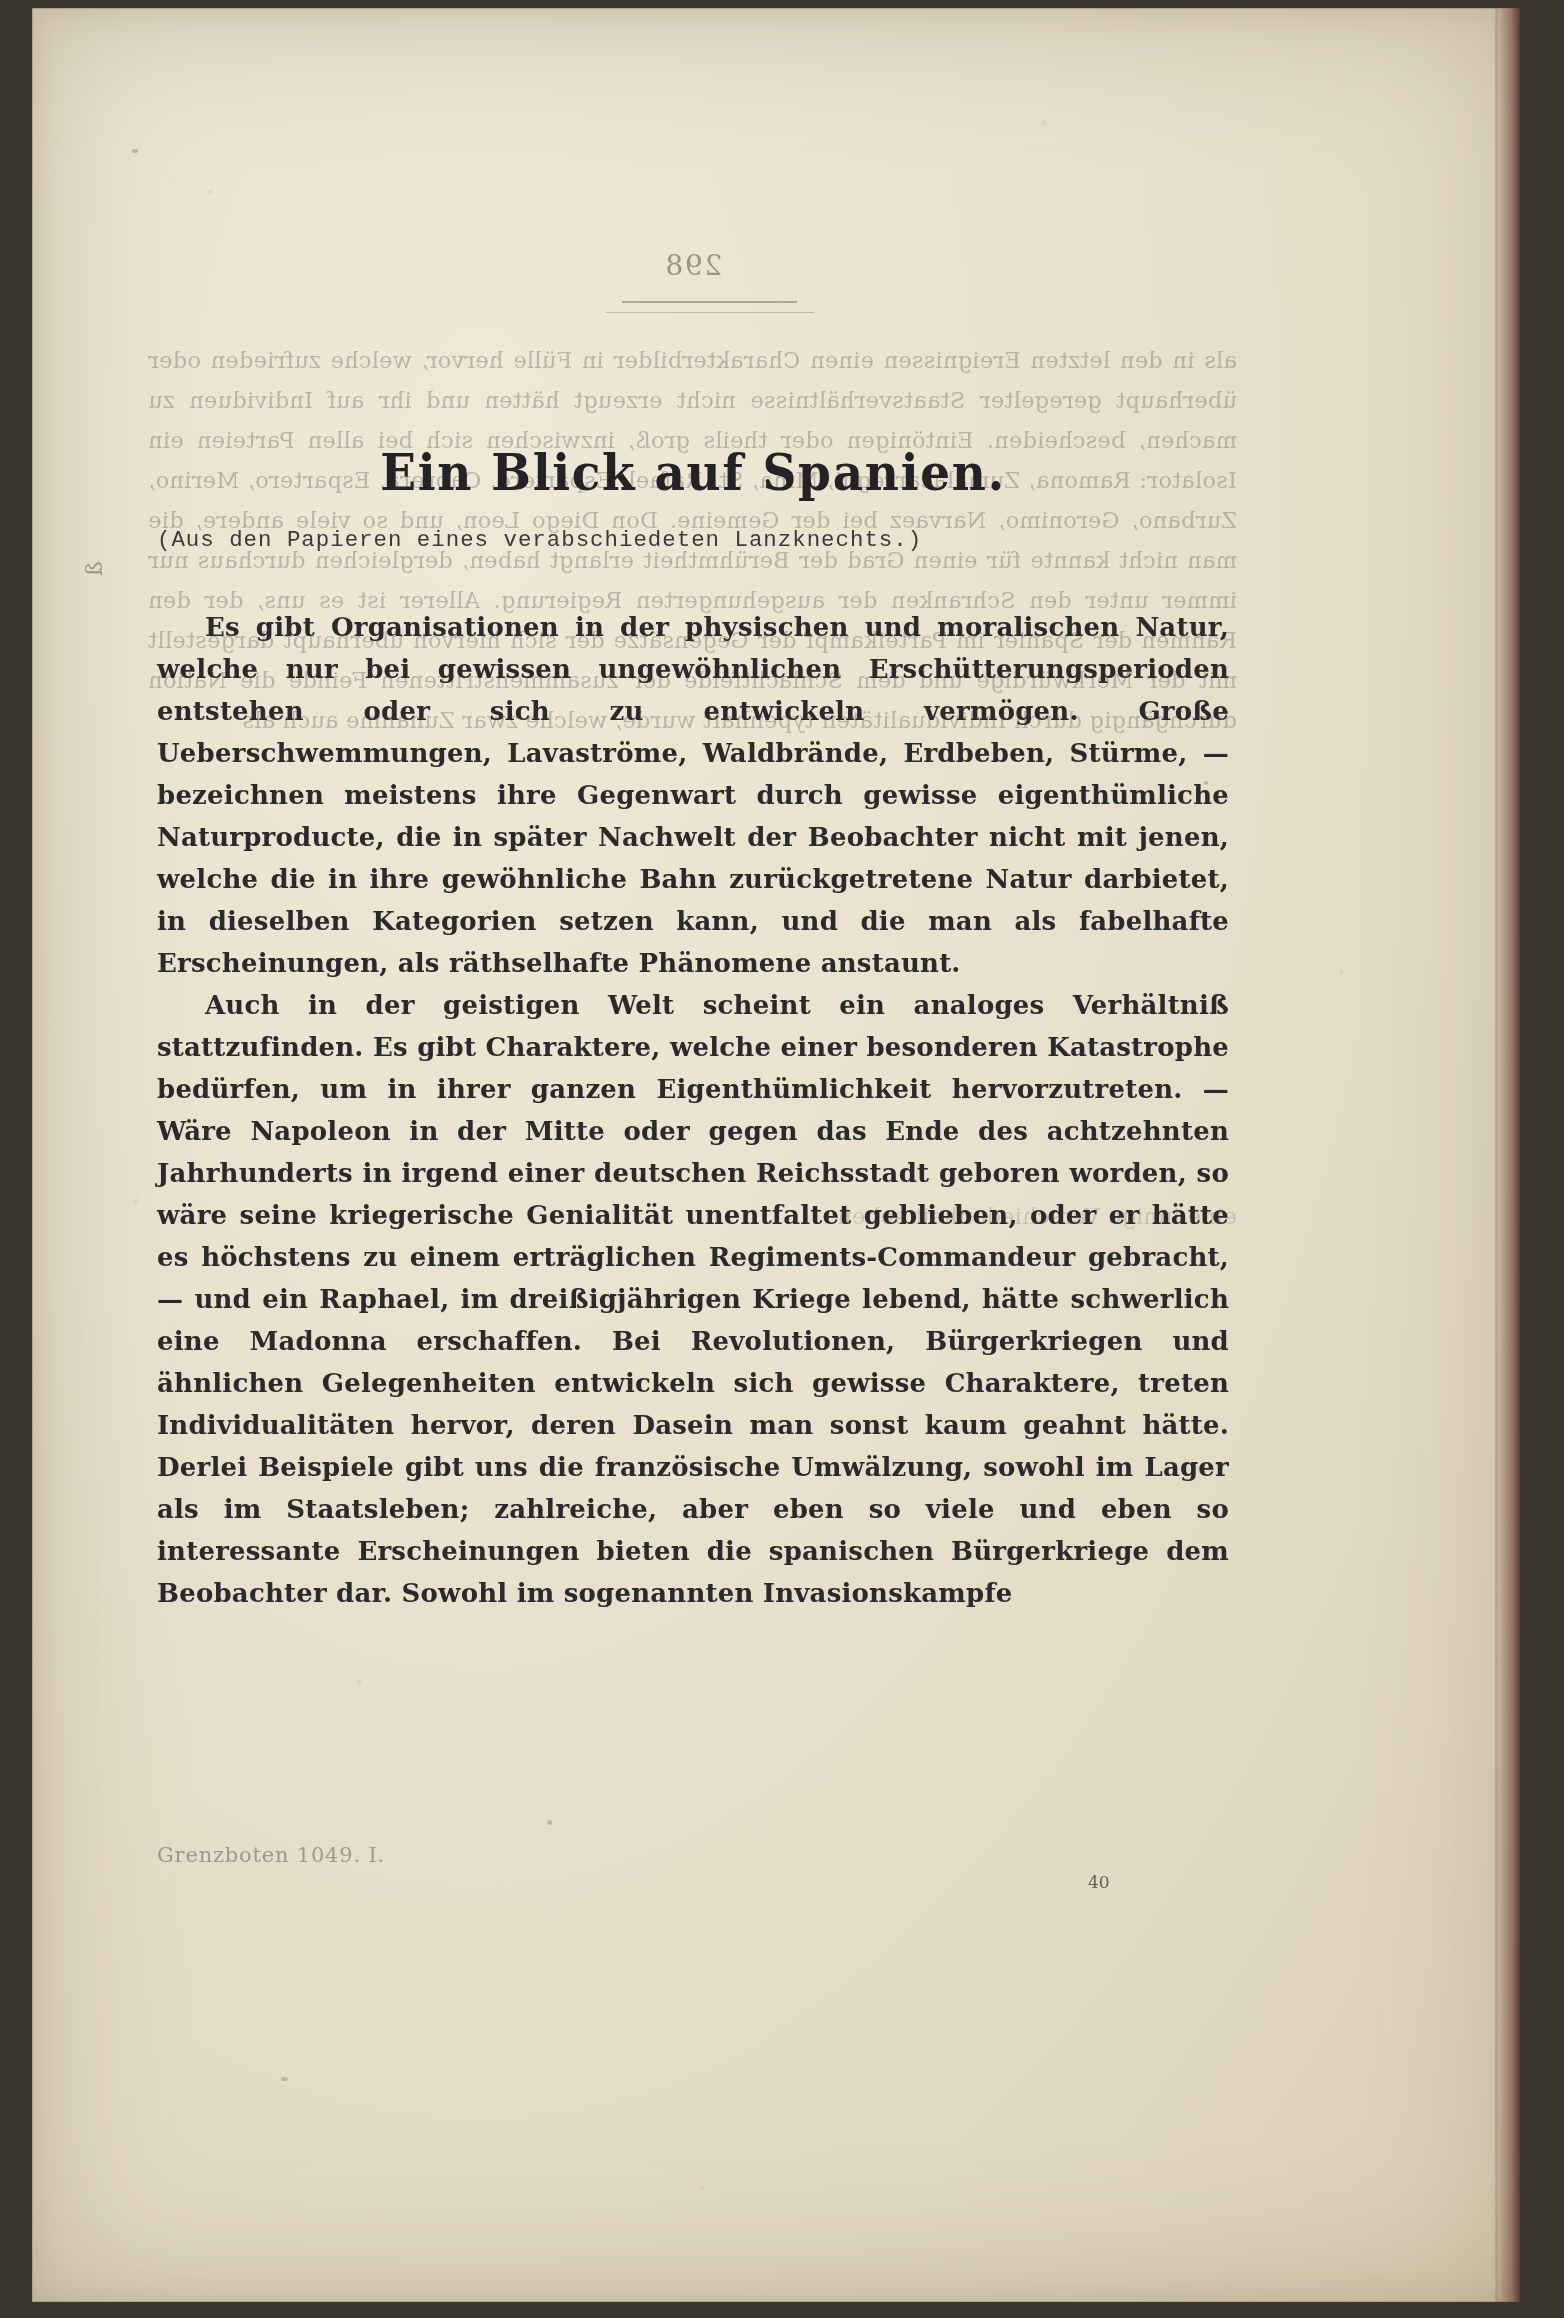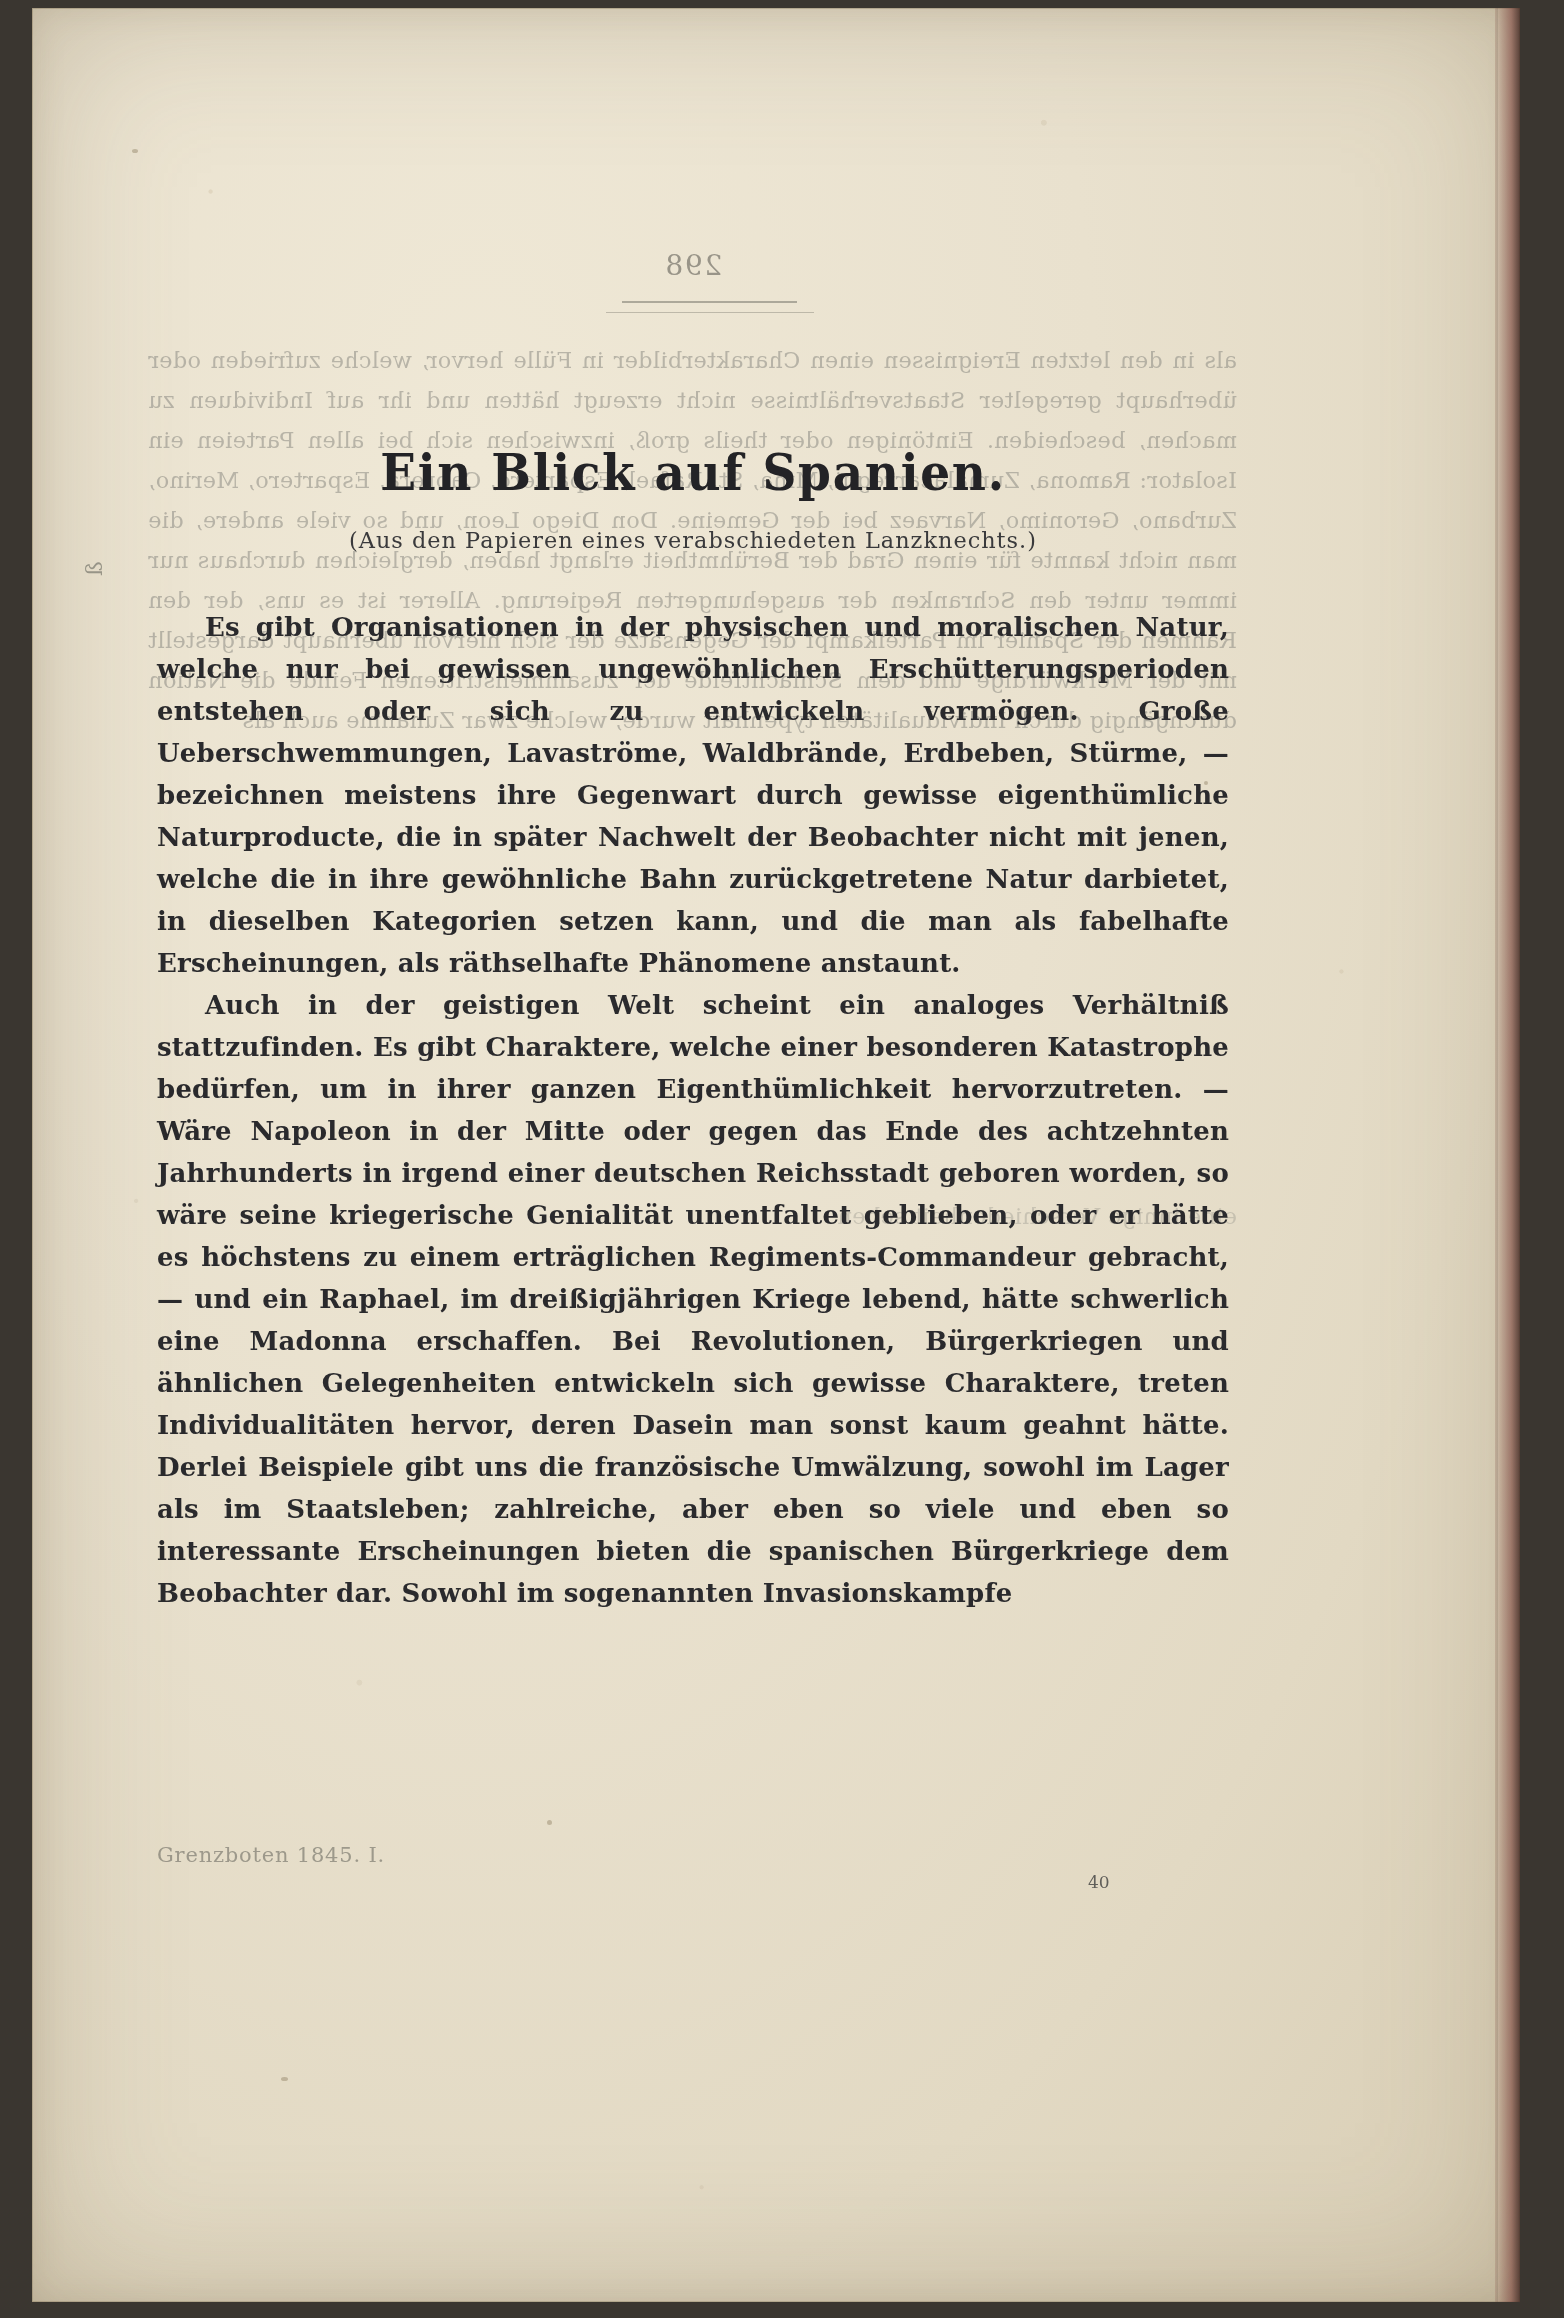--- a/index.html
+++ b/index.html
@@ -145,24 +145,24 @@
     left: 0;
     top: 196px;
     width: 1072px;
     transform: scaleY(1.06);
   }
   .subtitle {
     position: absolute;
     left: 0;
     top: 278px;
     width: 1072px;
-    text-align: center;
     font-size: 22.4px;
     color: #3a3a3c;
     letter-spacing: 1px;
+    font-family: Liberation Mono, monospace;
   }
 
   .body-text {
     position: absolute;
     left: 0;
     top: 357px;
     width: 1072px;
     font-size: 26px;
     line-height: 42px;
     text-align: justify;
@@ -230,21 +230,21 @@
       <div class="rule-ghost two"></div>
 
       <h1 class="article-title">Ein Blick auf Spanien.</h1>
       <div class="subtitle">(Aus den Papieren eines verabschiedeten Lanzknechts.)</div>
 
       <div class="body-text">
         <p>Es gibt Organisationen in der physischen und moralischen Natur, welche nur bei gewissen ungewöhnlichen Erschütterungsperioden entstehen oder sich zu entwickeln vermögen. Große Ueberschwemmungen, Lavaströme, Waldbrände, Erdbeben, Stürme, — bezeichnen meistens ihre Gegenwart durch gewisse eigenthümliche Naturproducte, die in später Nachwelt der Beobachter nicht mit jenen, welche die in ihre gewöhnliche Bahn zurückgetretene Natur darbietet, in dieselben Kategorien setzen kann, und die man als fabelhafte Erscheinungen, als räthselhafte Phänomene anstaunt.</p>
         <p>Auch in der geistigen Welt scheint ein analoges Verhältniß stattzufinden. Es gibt Charaktere, welche einer besonderen Katastrophe bedürfen, um in ihrer ganzen Eigenthümlichkeit hervorzutreten. — Wäre Napoleon in der Mitte oder gegen das Ende des achtzehnten Jahrhunderts in irgend einer deutschen Reichsstadt geboren worden, so wäre seine kriegerische Genialität unentfaltet geblieben, oder er hätte es höchstens zu einem erträglichen Regiments-Commandeur gebracht, — und ein Raphael, im dreißigjährigen Kriege lebend, hätte schwerlich eine Madonna erschaffen. Bei Revolutionen, Bürgerkriegen und ähnlichen Gelegenheiten entwickeln sich gewisse Charaktere, treten Individualitäten hervor, deren Dasein man sonst kaum geahnt hätte. Derlei Beispiele gibt uns die französische Umwälzung, sowohl im Lager als im Staatsleben; zahlreiche, aber eben so viele und eben so interessante Erscheinungen bieten die spanischen Bürgerkriege dem Beobachter dar. Sowohl im sogenannten Invasionskampfe</p>
       </div>
 
-      <div class="footer-left">Grenzboten 1845. I.</div>
+      <div class="footer-left">Grenzboten 1049. I.</div>
       <div class="footer-right">40</div>
     </div>
 
     <div class="edge-mark">ß</div>
 
     <div class="speck" style="left:100px;top:141px;width:5.8px;height:4.2px;"></div>
     <div class="speck" style="left:515px;top:1812px;width:5px;height:5px;"></div>
     <div class="speck" style="left:1172px;top:773px;width:4.2px;height:4.2px;"></div>
     <div class="speck" style="left:249px;top:2069px;width:6.6px;height:4.2px;"></div>
 

